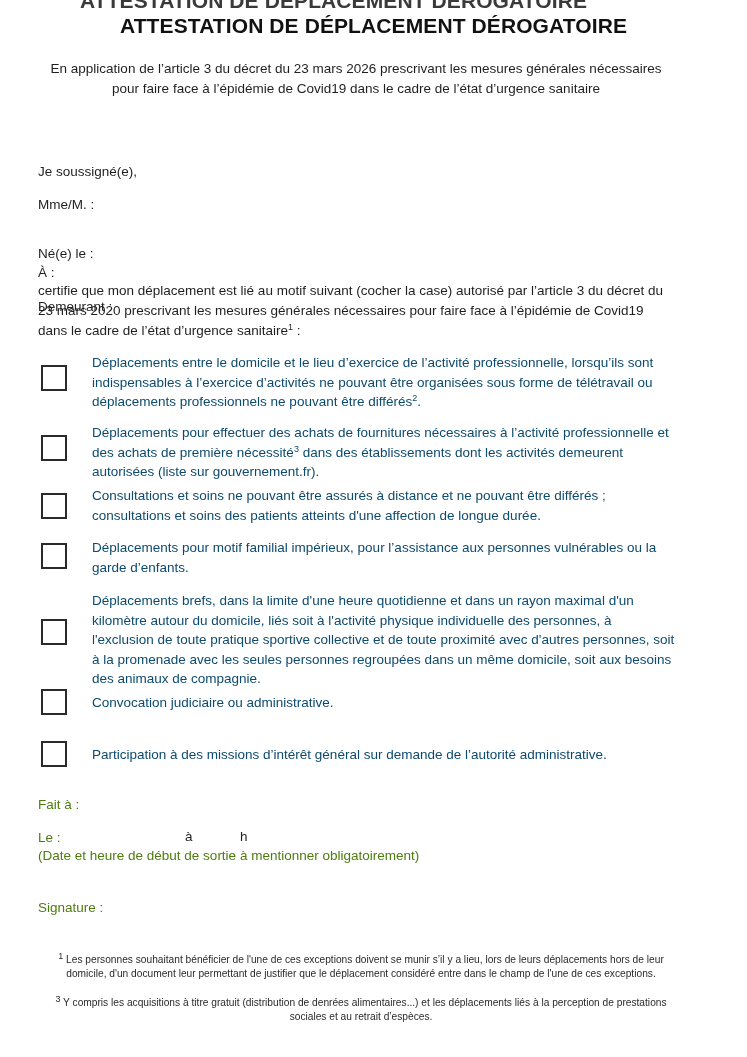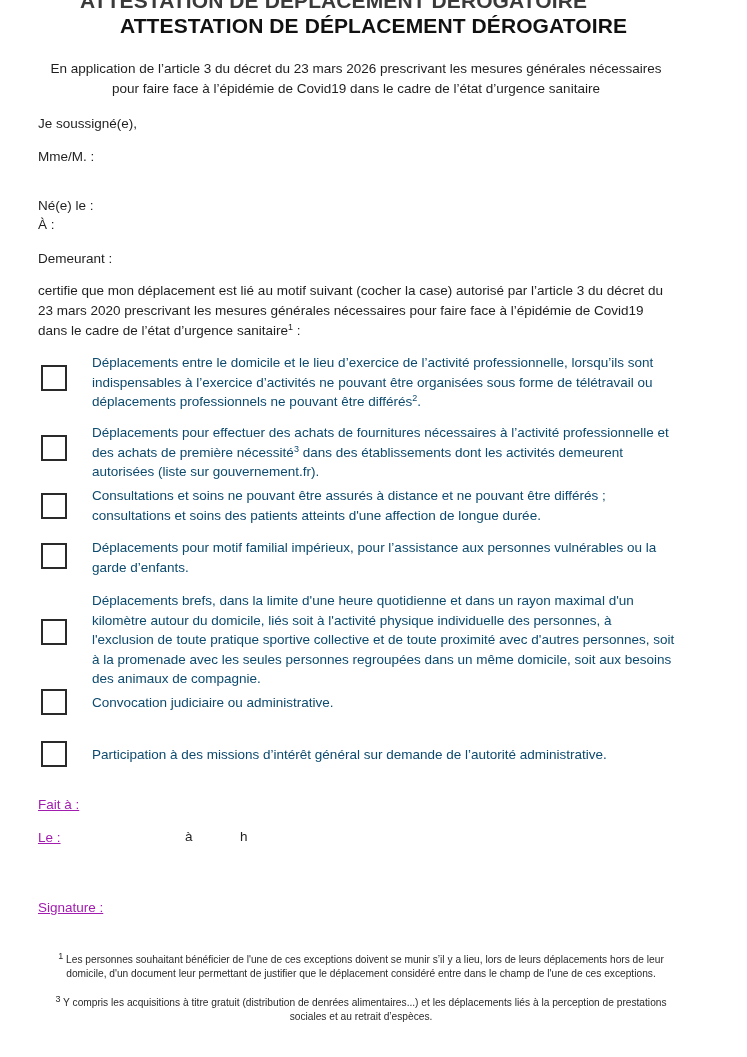--- a/index.html
+++ b/index.html
@@ -88,20 +88,21 @@
     color: #1f1f1f;
   }
 
   .field {
     position: absolute;
     left: 38px;
     font-size: 13.5px;
     line-height: 18px;
     color: #1f1f1f;
     white-space: nowrap;
+    margin-top: 48px;
   }
 
   .certify {
     position: absolute;
     left: 38px;
     top: 281px;
     width: 638px;
     font-size: 13.5px;
     line-height: 20px;
     color: #1f1f1f;
@@ -139,23 +140,22 @@
     font-size: 9px;
     vertical-align: super;
     line-height: 0;
   }
 
   .sig-line {
     position: absolute;
     left: 38px;
     font-size: 13.5px;
     line-height: 18px;
-    color: #a21caf;
+    color: #4d7c0f;
     white-space: nowrap;
-    text-decoration: underline;
   }
   .le-a {
     position: absolute;
     left: 185px;
     font-size: 13.5px;
     color: #1f1f1f;
   }
   .le-h {
     position: absolute;
     left: 240px;
@@ -275,20 +275,21 @@
     </div>
 
   </div>
 
   <div class="sig-line" style="top:796px">Fait à :</div>
 
   <div class="sig-line" style="top:829px">Le :</div>
   <div class="le-a" style="top:829px">à</div>
   <div class="le-h" style="top:829px">h</div>
 
+  <div class="sig-line" style="top:847px">(Date et heure de début de sortie à mentionner obligatoirement)</div>
 
   <div class="sig-line" style="top:899px">Signature :</div>
 
   <div class="footnotes">
     <p class="footnote">
       <sup>1</sup> <span>Les personnes souhaitant bénéficier de l'une de ces exceptions doivent se munir s’il y a lieu, lors de leurs déplacements hors de leur domicile, d'un document leur permettant de justifier que le déplacement considéré entre dans le champ de l'une de ces exceptions.</span>
     </p>
     <p class="footnote">
       <sup>3</sup> <span>Y compris les acquisitions à titre gratuit (distribution de denrées alimentaires...) et les déplacements liés à la perception de prestations sociales et au retrait d’espèces.</span>
     </p>

